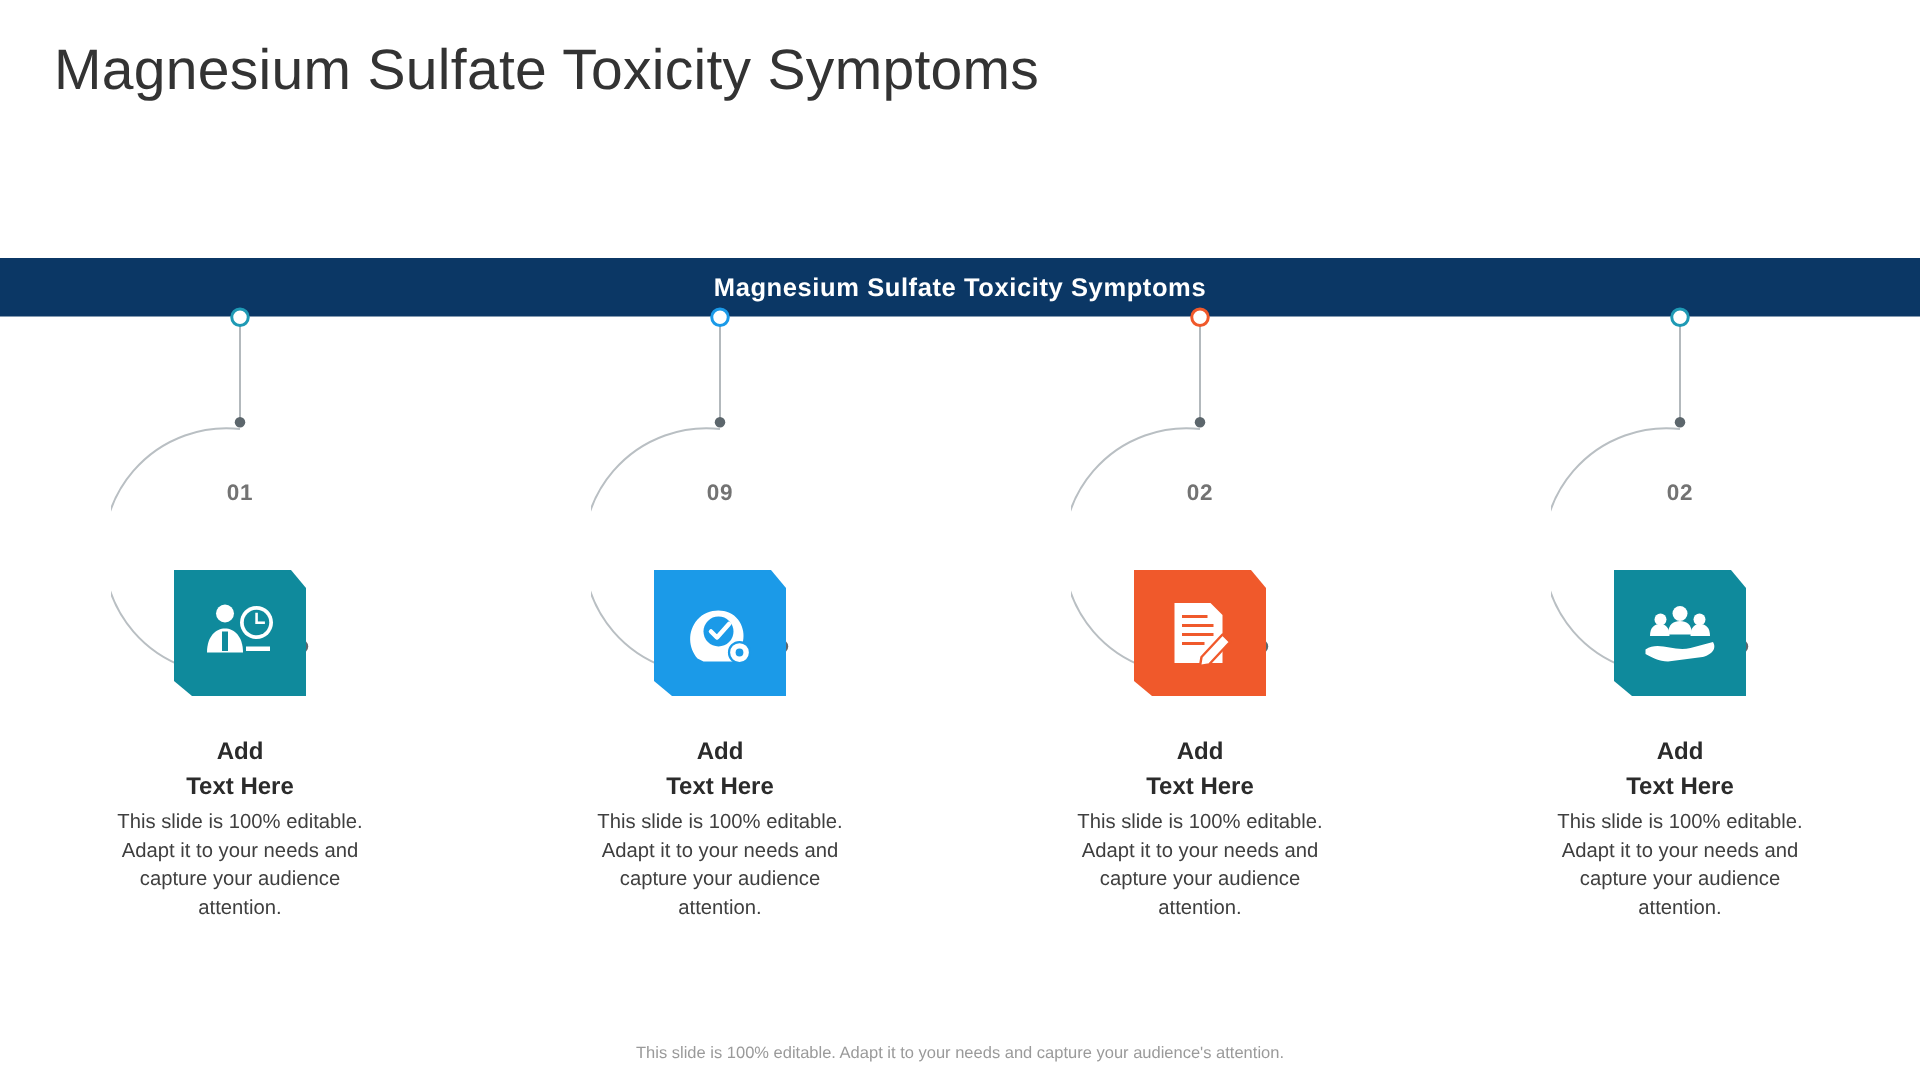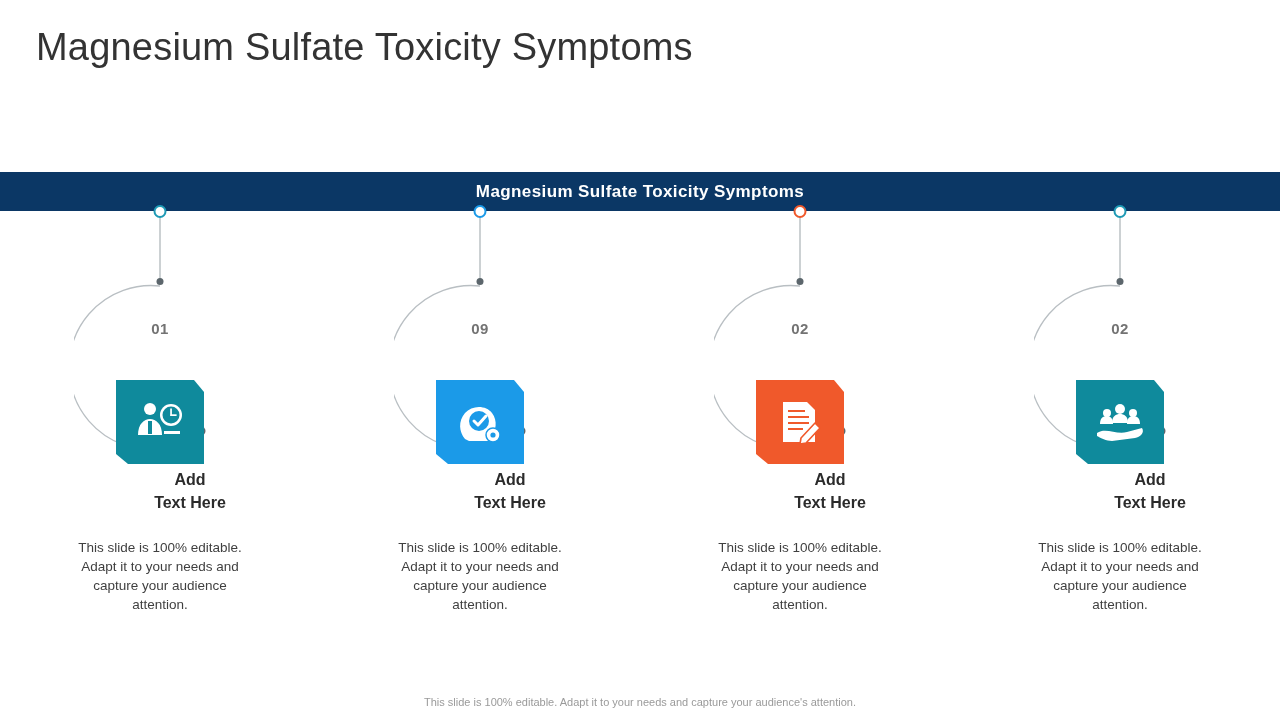--- a/index.html
+++ b/index.html
@@ -127,29 +127,28 @@
     height: 84px;
     clip-path: polygon(0 0, 78px 0, 100% 12px, 100% 100%, 12px 100%, 0 88%);
     display: flex;
     align-items: center;
     justify-content: center;
   }
   .tile svg { display: block; }
 
   .heading {
     position: absolute;
-    top: 268px;
+    top: 290px;
     left: 0;
     width: 320px;
     text-align: center;
     font-size: 16px;
     font-weight: bold;
     color: #2b2b2b;
     line-height: 23px;
-    padding-left: 30px;
   }
   .body {
     position: absolute;
     top: 338px;
     left: 50%;
     transform: translateX(-50%);
     width: 186px;
     text-align: center;
     font-size: 13.5px;
     line-height: 19px;

